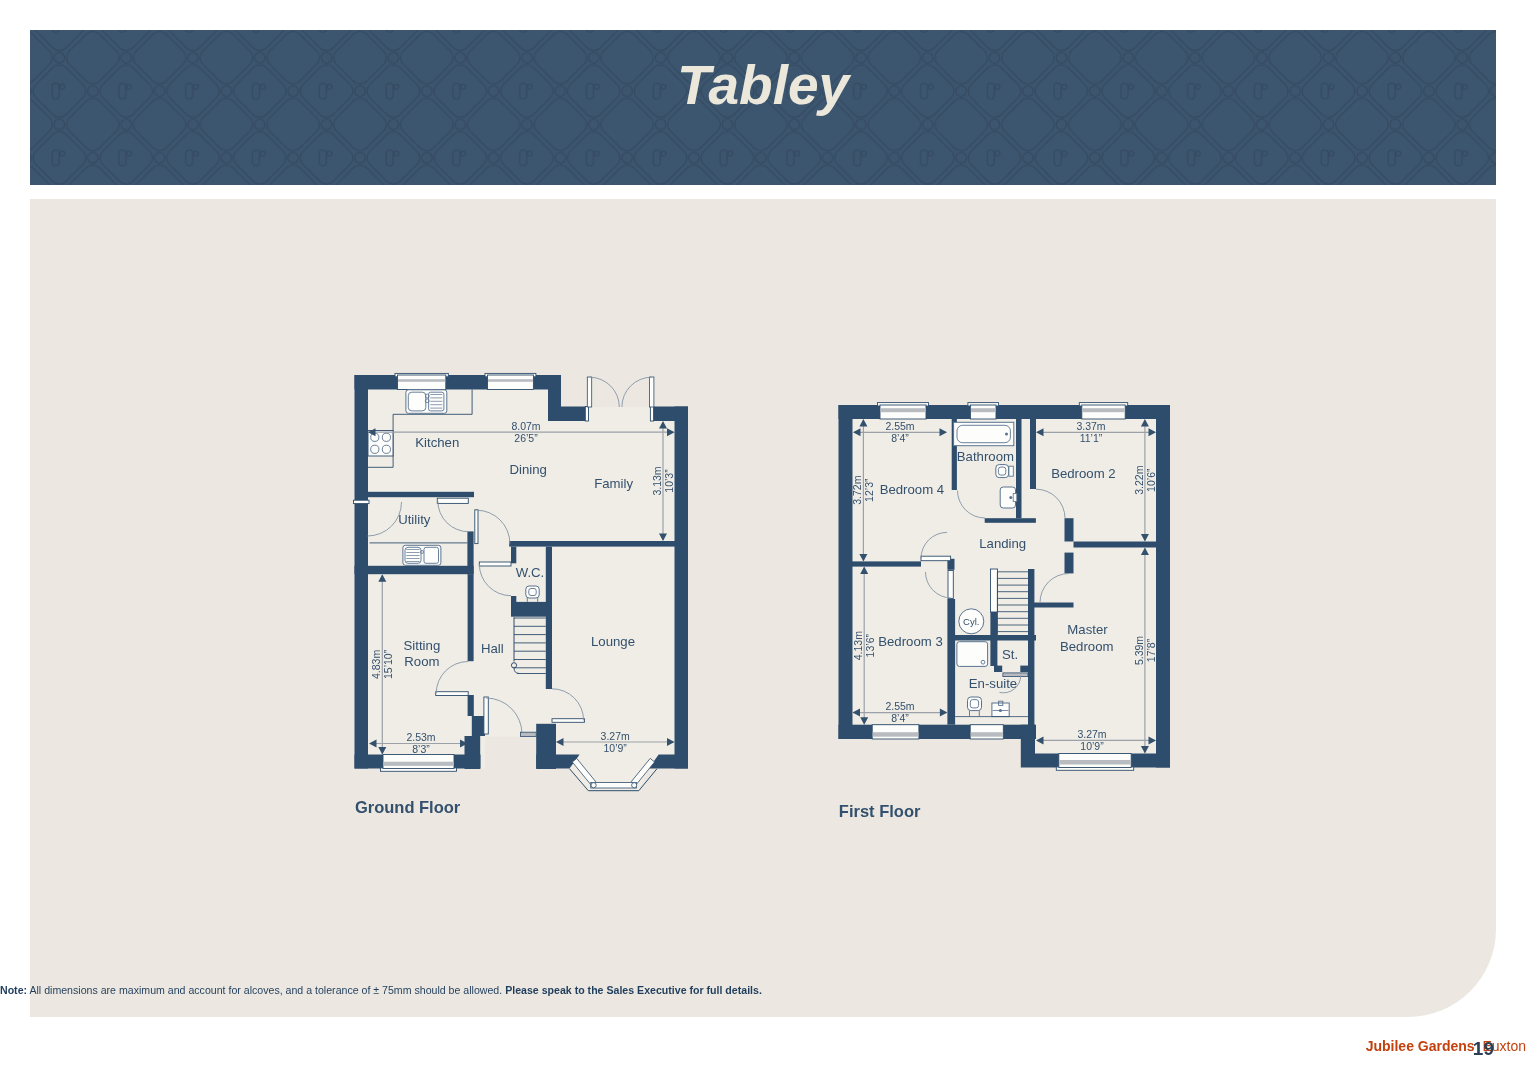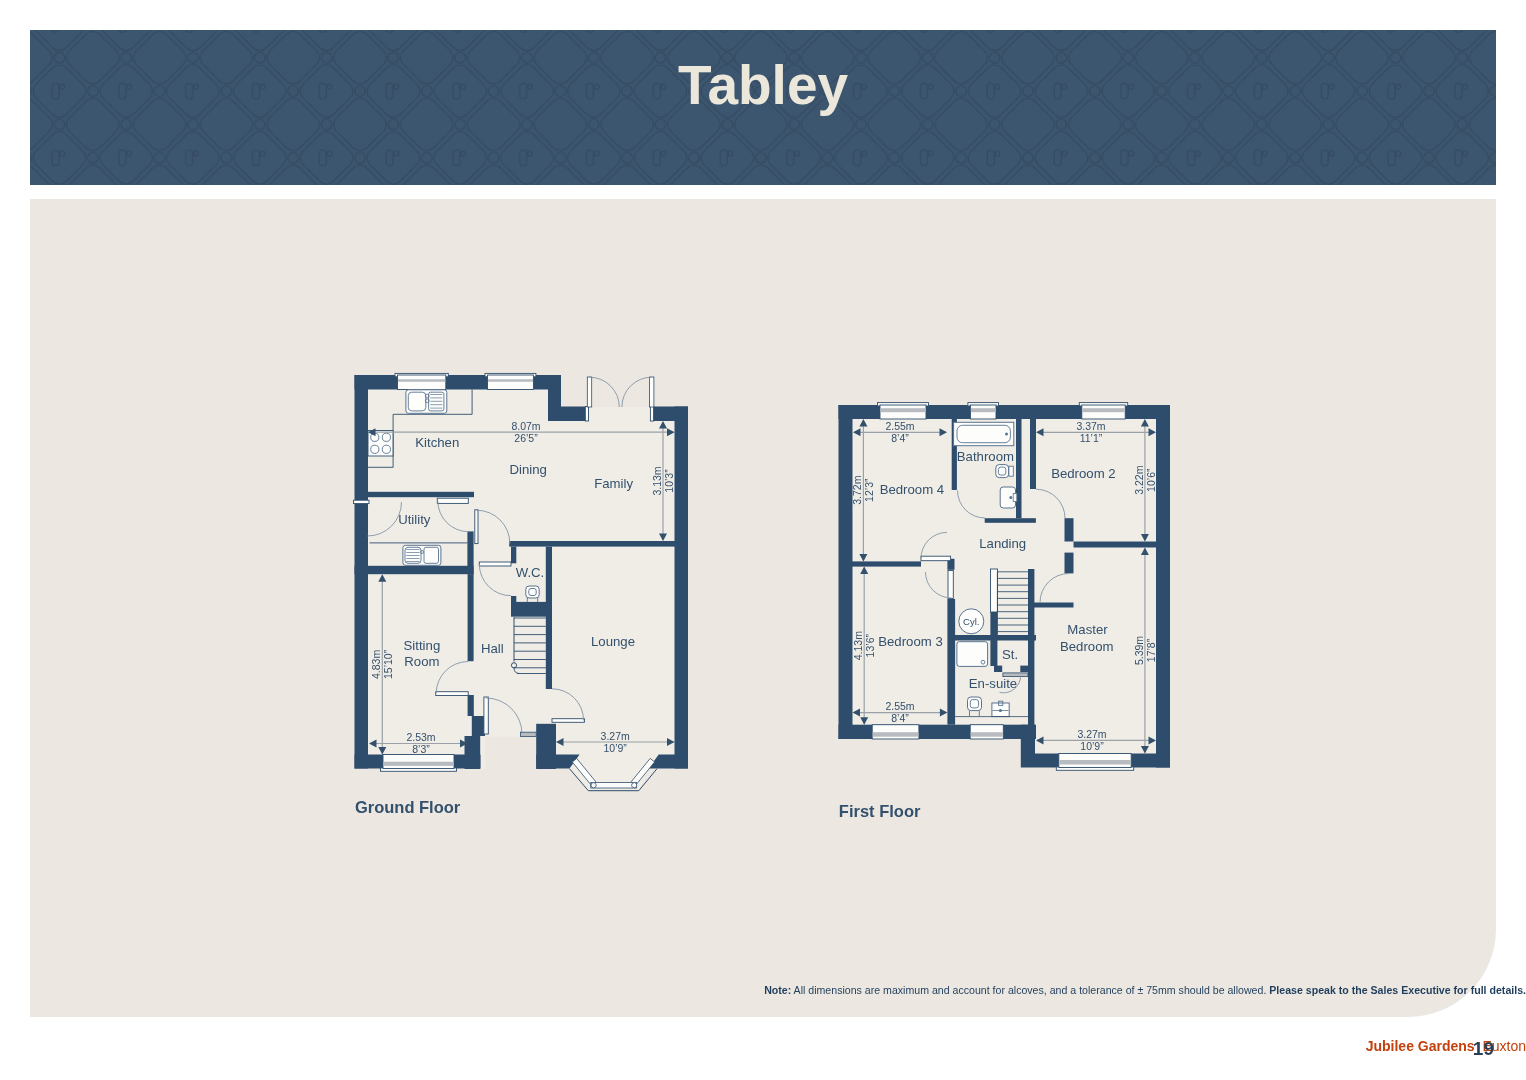--- a/index.html
+++ b/index.html
@@ -1,24 +1,24 @@
 <!DOCTYPE html>
 <html><head>
 <meta charset="utf-8">
 <style>
   html,body{margin:0;padding:0;background:#ffffff;width:1526px;height:1080px;overflow:hidden;-webkit-font-smoothing:antialiased;}
   *{box-sizing:border-box;}
-  .header{position:absolute;left:30px;top:30px;width:1466px;height:155px;background:#3d566f;}
+  .header{position:absolute;left:30px;top:30px;width:1466px;height:155px;background:#3d566f;font-style:italic;}
   .htitle{position:absolute;left:0;top:27.5px;width:100%;text-align:center;line-height:1;
     font-family:"Liberation Sans",sans-serif;font-weight:bold;font-size:55px;color:#ebe7da;letter-spacing:-0.3px;letter-spacing:0px;}
   .hsub{position:absolute;left:0;top:91px;width:100%;text-align:center;line-height:1;
     font-family:"Liberation Sans",sans-serif;font-size:23.5px;color:#cda24e;}
   .content{position:absolute;left:30px;top:199px;width:1466px;height:818px;background:#ece8e1;
     border-bottom-right-radius:88px;}
-  .note{position:absolute;left:0;top:984px;width:1526px;text-align:right;
+  .note{position:absolute;left:0;top:984px;width:1526px;text-align:left;
     font-family:"Liberation Sans",sans-serif;font-size:10.6px;color:#1f3d5c;}
   .foot{position:absolute;left:0;top:1039px;width:1526px;text-align:right;line-height:1.1;
     font-family:Liberation Sans, sans-serif;font-size:14px;color:#c2410c;}
   .pagenum{position:absolute;left:1454px;top:1039px;width:40px;text-align:right;line-height:1.1;
     font-family:"Liberation Sans",sans-serif;font-size:19px;font-weight:bold;color:#2c3e53;}
   svg text{font-family:"Liberation Sans",sans-serif;}
 </style>
 </head>
 <body>
 <div class="header">

